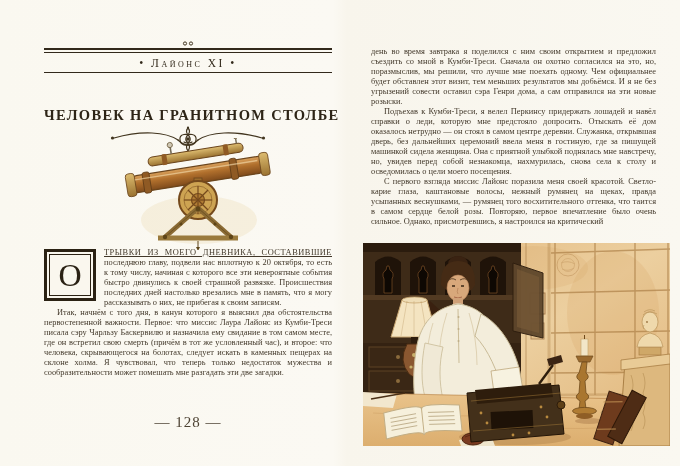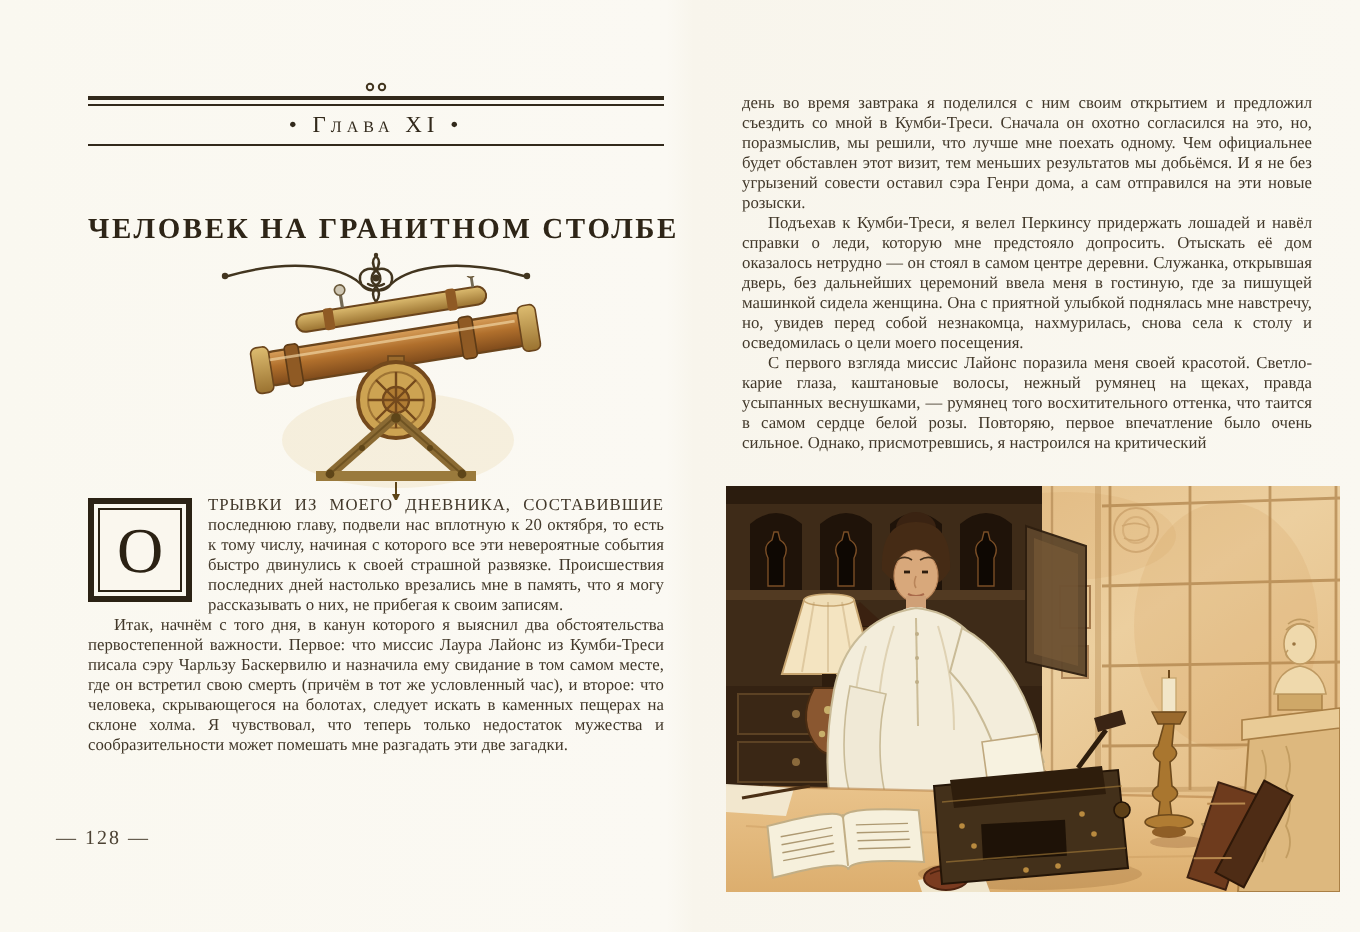--- a/index.html
+++ b/index.html
@@ -28,33 +28,33 @@
     color:#2e2517; padding-top:6px; white-space:nowrap;margin-top:28px;
   }
   .flourish { display:block; margin:2px auto 0 auto; }
   .vignette { position:absolute; left:113px; top:138px; }
 
   .body-text { position:absolute; left:44px; top:248px; width:288px; }
   .body-text p {
     font-size:8.4px; line-height:10px; text-align:justify; color:#42382a;
   }
   .body-text p.indent { text-indent:13px; }
-  .lead-caps { letter-spacing:.5px; }
+  .lead-caps { letter-spacing:.5px;text-decoration:underline; }
   .dropcap-frame {
     float:left; width:52px; height:52px; margin:1px 8px 2px 0;
     border:3.5px solid #2b2214; background:#faf7ee; padding:2px;
   }
   .dropcap-inner {
     width:100%; height:100%; border:1.2px solid #2b2214;
     display:flex; align-items:center; justify-content:center;
   }
   .dropcap-letter { font-size:32px; line-height:1; color:#2b2214; font-weight:normal; }
   .page-number {
-    position:absolute; left:28px; top:414px; width:288px; 
-    font-size:10px; letter-spacing:1px; color:#4c4233;
+    position:absolute; left:44px; top:414px; width:288px; text-align:center;
+    font-size:15px; letter-spacing:1px; color:#4c4233;
   }
 
   
   .page-right { position:absolute; left:340px; top:0; width:340px; height:384px; }
   .body-text-right { position:absolute; left:31px; top:47px; width:285px; }
   .body-text-right p {
     font-size:8.4px; line-height:10px; text-align:justify; color:#42382a;
   }
   .body-text-right p.indent { text-indent:13px; }
   .illustration-box { position:absolute; left:23px; top:243px; width:307px; height:203px; }
@@ -65,21 +65,21 @@
 <div class="spread">
 
   <div class="page-left">
 
     <div class="chapter-head">
       <svg class="tiny-orn" width="24" height="7" viewBox="0 0 24 7">
         <circle cx="9" cy="3.5" r="1.6" fill="none" stroke="#42351f" stroke-width="1"></circle>
         <circle cx="15" cy="3.5" r="1.6" fill="none" stroke="#42351f" stroke-width="1"></circle>
       </svg>
       <div class="rule-double"></div>
-      <div class="chapter-label">• Глава XI •</div>
+      <div class="chapter-label">• Лайонс XI •</div>
       <div class="rule-single"></div>
       <div class="chapter-title">ЧЕЛОВЕК НА ГРАНИТНОМ СТОЛБЕ</div>
       <svg class="flourish" width="160" height="28" viewBox="0 0 160 28">
         <g fill="none" stroke="#42351f" stroke-width="1.2" stroke-linecap="round">
           <path d="M6,12 C34,4 58,6 70,14"></path>
           <path d="M70,14 c7,7 17,7 18,0 c1,-6 -8,-8 -10,-2 c-1,4 3,6 6,4"></path>
           <path d="M154,12 C126,4 102,6 90,14"></path>
           <path d="M90,14 c-7,7 -17,7 -18,0 c-1,-6 8,-8 10,-2 c1,4 -3,6 -6,4"></path>
           <path d="M80,9 q3,-4 0,-7 M80,9 q-3,-4 0,-7"></path>
           <path d="M80,17 q3,4 0,8 M80,17 q-3,4 0,8"></path>

